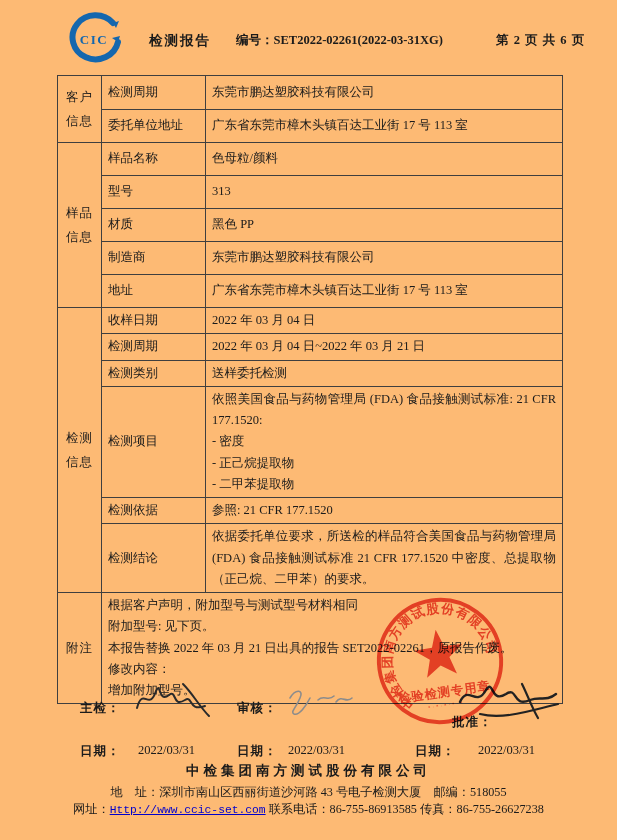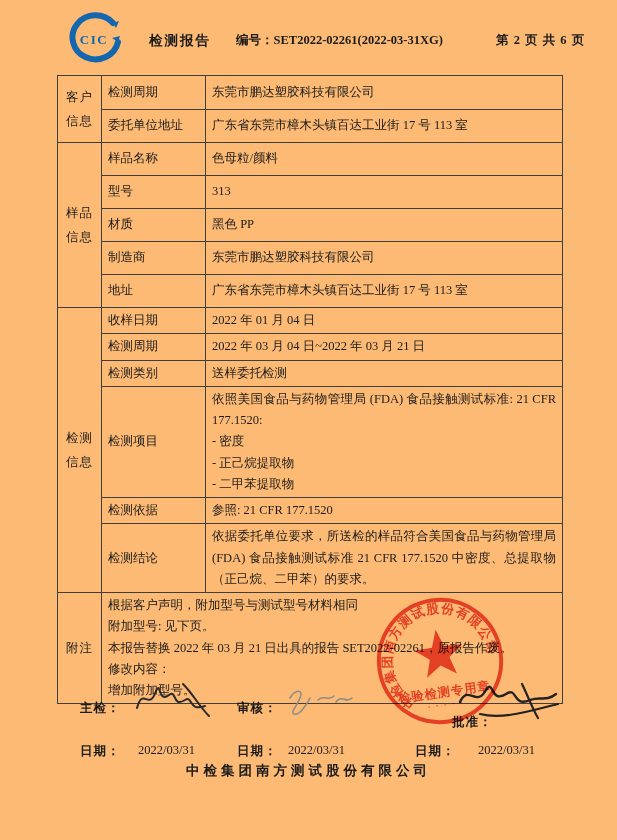--- a/index.html
+++ b/index.html
@@ -99,21 +99,21 @@
       <td class="value">东莞市鹏达塑胶科技有限公司</td>
     </tr>
     <tr style="height:33px">
       <td class="field">地址</td>
       <td class="value">广东省东莞市樟木头镇百达工业街 17 号 113 室</td>
     </tr>
 
     <tr style="height:25px">
       <td class="sec" rowspan="6"><span>检测信息</span></td>
       <td class="field">收样日期</td>
-      <td class="value">2022 年 01 月 04 日</td>
+      <td class="value">2022 年 03 月 04 日</td>
     </tr>
     <tr style="height:25px">
       <td class="field">检测周期</td>
       <td class="value">2022 年 03 月 04 日~2022 年 03 月 21 日</td>
     </tr>
     <tr style="height:25px">
       <td class="field">检测类别</td>
       <td class="value">送样委托检测</td>
     </tr>
     <tr style="height:88px">
@@ -174,14 +174,16 @@
     <path id="sealArc" d="M 39.8 108.6 A 49 49 0 1 1 100.2 108.6" fill="none"></path>
     <text font-size="13" font-weight="bold" fill="#e23f36" letter-spacing="1.2" font-family="Liberation Serif, DejaVu Serif, serif">
       <textPath href="#sealArc" startOffset="1">中检集团南方测试股份有限公司</textPath>
     </text>
     <polygon fill="#e23f36" points="70,38 76.2,55.5 94.7,56 80,67.2 85.3,85 70,74.5 54.7,85 60,67.2 45.3,56 63.8,55.5"></polygon>
     <text x="70" y="106" text-anchor="middle" font-size="12.5" font-weight="bold" fill="#e23f36" letter-spacing="1" font-family="Liberation Serif, DejaVu Serif, serif">检验检测专用章</text>
     <text x="70" y="117" text-anchor="middle" font-size="5" fill="#e23f36" letter-spacing="2">*·*·*·*·*</text>
   </svg>
 
   <div class="footer-company">中检集团南方测试股份有限公司</div>
+  <div class="footer-line f2">地　址：深圳市南山区西丽街道沙河路 43 号电子检测大厦　邮编：518055</div>
+  <div class="footer-line f3"><span>网址：</span><a class="weblink" href="#">Http://www.ccic-set.com</a><span> 联系电话：86-755-86913585  传真：86-755-26627238</span></div>
 
 </div>
 
 </body></html>

